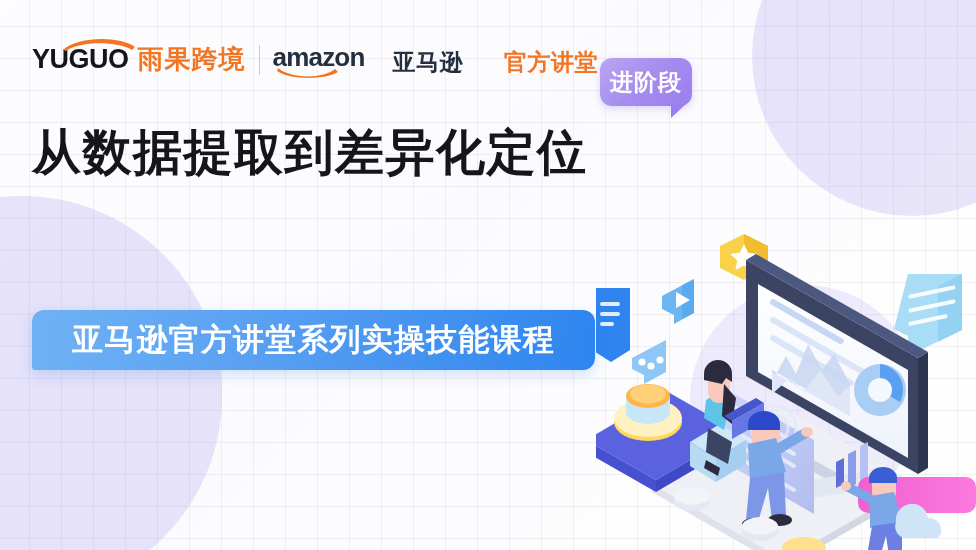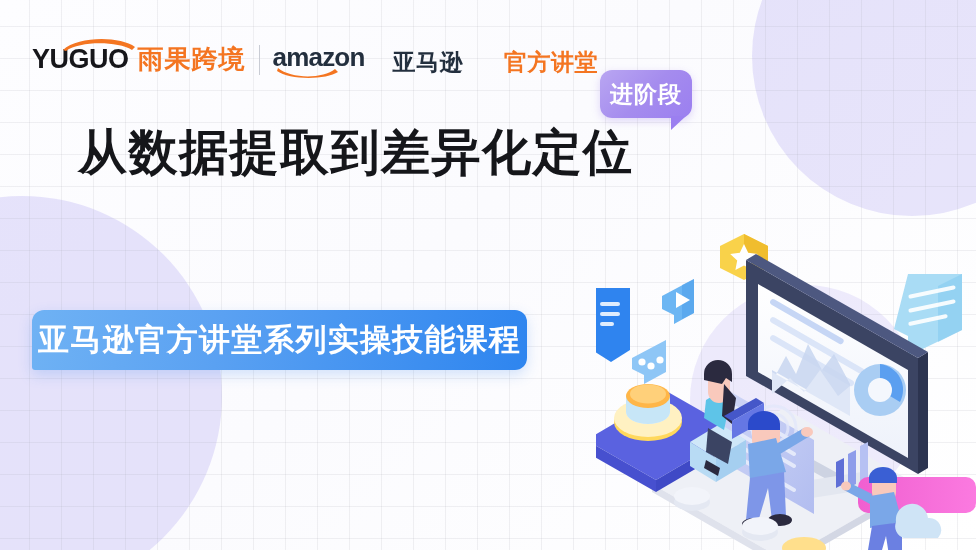--- a/index.html
+++ b/index.html
@@ -79,21 +79,21 @@
     padding-bottom:5px;
   }
   .amz-smile {
     position:absolute; left:4px; bottom:-4px; width:62px; height:13px;
   }
   .amz-cn { font-size:23px; font-weight:bold; line-height:1.05; letter-spacing:.5px; }
   .amz-cn .dark { color:#232f3e;font-family:Liberation Serif, serif; }
   .amz-cn .orange { color:#f47521;margin-left:41px; }
   
   .badge {
-    position:absolute; left:600px; top:70px;
+    position:absolute; left:600px; top:58px;
     width:92px; height:48px;
     border-radius:12px;
     background:linear-gradient(135deg,#b9a6f2 0%, #a58cee 50%, #9b7ff0 100%);
     display:flex; align-items:center; justify-content:center;
     z-index:7;
     box-shadow:0 3px 9px rgba(150,120,230,.28);
   }
   .badge-text {
     color:#ffffff; font-size:23px; font-weight:bold; letter-spacing:1px;
   }
@@ -107,26 +107,25 @@
   
   .headline { position:absolute; left:32px; top:118px; z-index:6; }
   .line1 {
     font-size:49px; font-weight:bold; color:#4e78ee;
     letter-spacing:1.5px; line-height:1.18; white-space:nowrap;
   }
   .line2 {
     font-size:49px; font-weight:bold; color:#15161a;
     letter-spacing:1.5px; line-height:1.18; white-space:nowrap;
     margin-top:6px;
-    margin-left:46px;
   }
   
   .subtitle-bar {
     position:absolute; left:32px; top:310px;
-    height:60px; padding:0 6px;
+    height:60px; padding:0 40px;
     display:flex; align-items:center;
     border-radius:12px 12px 12px 3px;
     background:linear-gradient(100deg,#6fb2f4 0%, #5aa1f2 38%, #2e85ef 100%);
     box-shadow:0 5px 14px rgba(60,130,235,.22);
     z-index:6;
   }
   .subtitle-text {
     color:#ffffff; font-size:31px; font-weight:bold; letter-spacing:1.2px;
     white-space:nowrap;
   }

